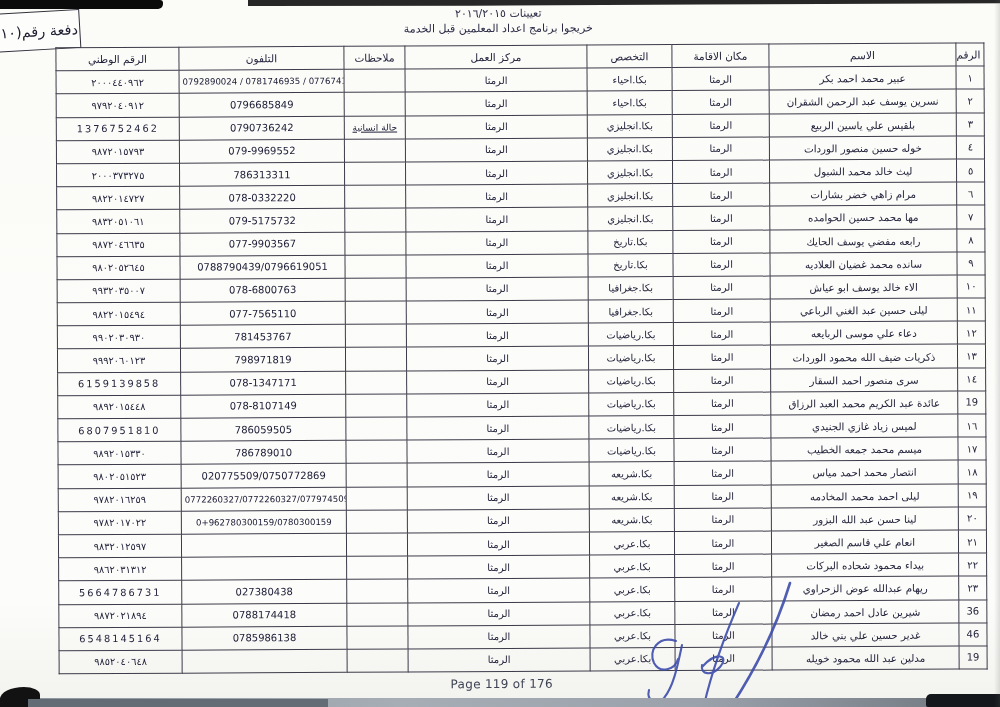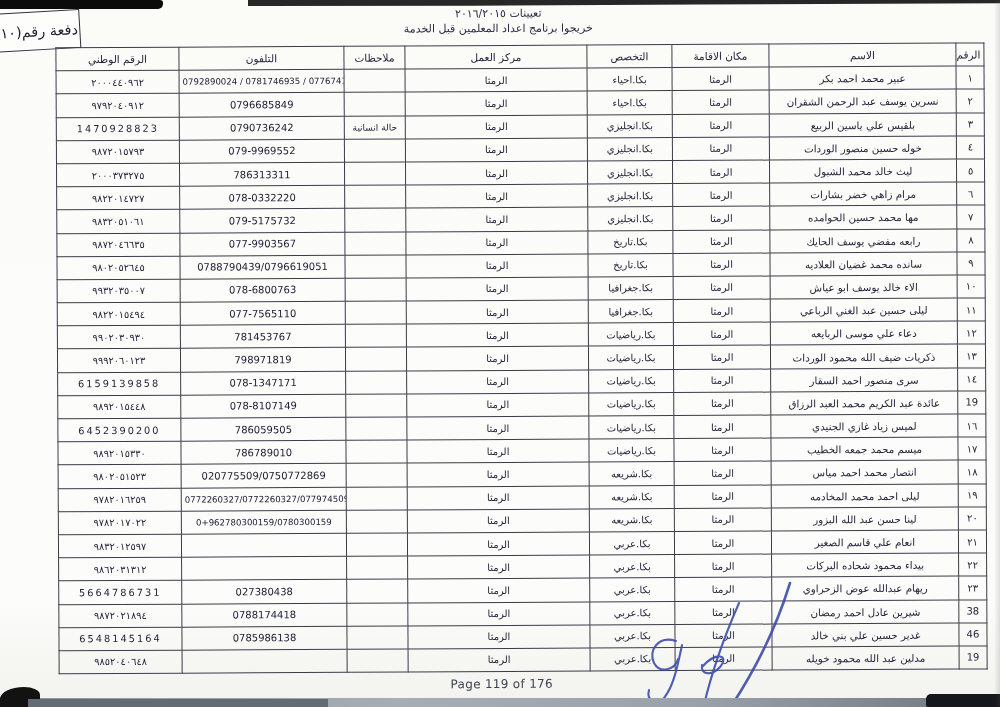--- a/index.html
+++ b/index.html
@@ -35,21 +35,21 @@
     font-size:10.5px;color:#23233c;background:transparent;
   }
   table.main th,table.main td{
     border:1px solid #3c3c4a;height:22.2px;padding:0 3px;overflow:hidden;white-space:nowrap;
     font-weight:normal;text-align:center;vertical-align:middle;
   }
   table.main th{font-size:10.5px;}
   td.c-name{text-align:right;padding-right:5px;font-size:10.3px;}
   td.c-num{font-size:10px;}
   td.c-res,td.c-work,td.c-spec{font-size:10px;}
-  td.c-notes{font-size:9px;}
+  td.c-notes{font-size:9px;text-decoration:underline;}
   td.c-phone{direction:ltr;font-size:10px;color:#20203a;}
   td.c-phone.tight{font-size:8.6px;letter-spacing:0;}
   td.c-natid{font-size:9.8px;letter-spacing:2px;direction:rtl;margin-top:45px;}
 
   .footer{
     position:absolute;left:0;top:677px;width:1000px;text-align:center;
     font-size:12px;color:#3e4354;letter-spacing:.3px;
   }
   .signature{position:absolute;left:622px;top:573px;width:190px;height:134px;pointer-events:none;}
 </style>
@@ -112,21 +112,21 @@
             <td class="c-natid">٩٧٩٢٠٤٠٩١٢</td>
           </tr>
           <tr>
             <td class="c-num">٣</td>
             <td class="c-name">بلقيس علي ياسين الربيع</td>
             <td class="c-res">الرمثا</td>
             <td class="c-spec">بكا.انجليزي</td>
             <td class="c-work">الرمثا</td>
             <td class="c-notes">حالة انسانية</td>
             <td class="c-phone">0790736242</td>
-            <td class="c-natid">1470928823</td>
+            <td class="c-natid">1376752462</td>
           </tr>
           <tr>
             <td class="c-num">٤</td>
             <td class="c-name">خوله حسين منصور الوردات</td>
             <td class="c-res">الرمثا</td>
             <td class="c-spec">بكا.انجليزي</td>
             <td class="c-work">الرمثا</td>
             <td class="c-notes"></td>
             <td class="c-phone">079-9969552</td>
             <td class="c-natid">٩٨٧٢٠١٥٧٩٣</td>
@@ -242,21 +242,21 @@
             <td class="c-natid">٩٨٩٢٠١٥٤٤٨</td>
           </tr>
           <tr>
             <td class="c-num">١٦</td>
             <td class="c-name">لميس زياد غازي الجنيدي</td>
             <td class="c-res">الرمثا</td>
             <td class="c-spec">بكا.رياضيات</td>
             <td class="c-work">الرمثا</td>
             <td class="c-notes"></td>
             <td class="c-phone">786059505</td>
-            <td class="c-natid">6452390200</td>
+            <td class="c-natid">6807951810</td>
           </tr>
           <tr>
             <td class="c-num">١٧</td>
             <td class="c-name">ميسم محمد جمعه الخطيب</td>
             <td class="c-res">الرمثا</td>
             <td class="c-spec">بكا.رياضيات</td>
             <td class="c-work">الرمثا</td>
             <td class="c-notes"></td>
             <td class="c-phone">786789010</td>
             <td class="c-natid">٩٨٩٢٠١٥٣٣٠</td>
@@ -315,21 +315,21 @@
             <td class="c-num">٢٣</td>
             <td class="c-name">ريهام عبدالله عوض الزحراوي</td>
             <td class="c-res">الرمثا</td>
             <td class="c-spec">بكا.عربي</td>
             <td class="c-work">الرمثا</td>
             <td class="c-notes"></td>
             <td class="c-phone">027380438</td>
             <td class="c-natid">5664786731</td>
           </tr>
           <tr>
-            <td class="c-num">38</td>
+            <td class="c-num">36</td>
             <td class="c-name">شيرين عادل احمد رمضان</td>
             <td class="c-res">الرمثا</td>
             <td class="c-spec">بكا.عربي</td>
             <td class="c-work">الرمثا</td>
             <td class="c-notes"></td>
             <td class="c-phone">0788174418</td>
             <td class="c-natid">٩٨٧٢٠٢١٨٩٤</td>
           </tr>
           <tr>
             <td class="c-num">46</td>

